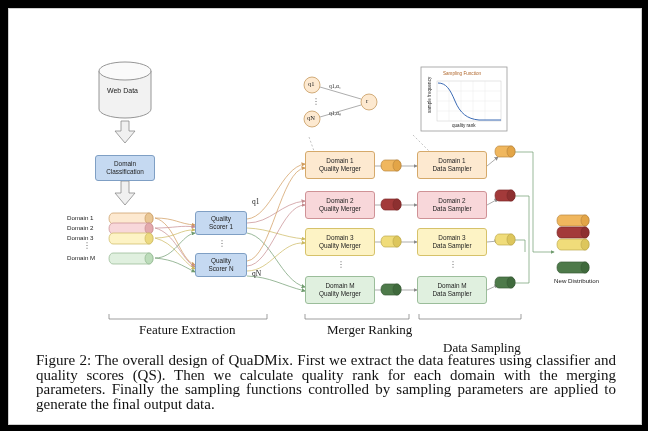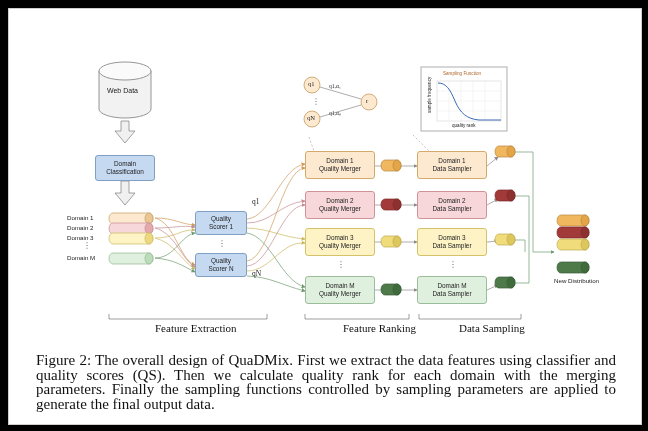--- a/index.html
+++ b/index.html
@@ -73,24 +73,23 @@
   .mathlabel {
     position: absolute;
     font-family: "Liberation Serif", serif;
     font-size: 7.5px;
     color: #222;
     white-space: nowrap;
   }
   .sectionlabel {
     position: absolute;
     font-family: "Liberation Serif", serif;
-    font-size: 11px;
+    font-size: 13px;
     color: #111;
     white-space: nowrap;
-    margin-left: 16px;
   }
   .dots {
     position: absolute;
     font-family: "Liberation Sans", sans-serif;
     font-size: 8px;
     color: #555;
     letter-spacing: 1px;
   }
   #caption {
     position: absolute;
@@ -337,22 +336,22 @@
       <div class="mathlabel" style="left:357px; top:88px; font-size:6.5px;">r</div>
       <div class="mathlabel" style="left:320px; top:74px; font-size:5.6px;">q1,α₁</div>
       <div class="mathlabel" style="left:320px; top:100px; font-size:5.6px;">q1,αₙ</div>
       <div class="dots" style="left:303px; top:88px;">⋮</div>
 
       <div class="label" style="left:434px; top:62px; font-size:4.6px; color:#b0662a;">Sampling Function</div>
       <div class="label" style="left:443px; top:114px; font-size:4.6px;">quality rank</div>
       <div class="label" style="left:418px; top:104px; font-size:4.6px; transform:rotate(-90deg); transform-origin:left top;">sample frequency</div>
 
       <div class="sectionlabel" style="left:130px; top:313px;">Feature Extraction</div>
-      <div class="sectionlabel" style="left:318px; top:313px;">Feature Ranking</div>
-      <div class="sectionlabel" style="left:434px; top:313px;">Data Sampling</div>
+      <div class="sectionlabel" style="left:318px; top:313px;">Merger Ranking</div>
+      <div class="sectionlabel" style="left:434px; top:331px;">Data Sampling</div>
     </div>
 
     <div id="caption">
       <span class="cap-strong">Figure 2:</span><span> The overall design of QuaDMix. First we extract the data features using classifier and quality scores (QS). Then we calculate quality rank for each domain with the merging parameters. Finally the sampling functions controlled by sampling parameters are applied to generate the final output data.</span>
     </div>
 
   </div>
 </div>
 
 </body></html>

